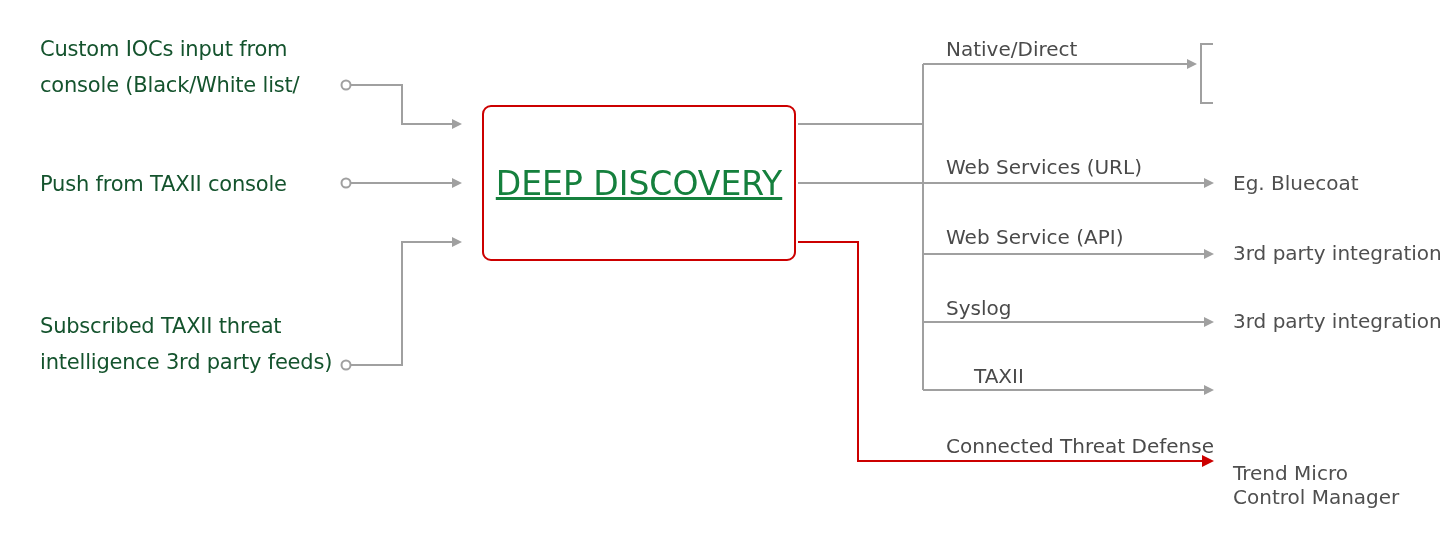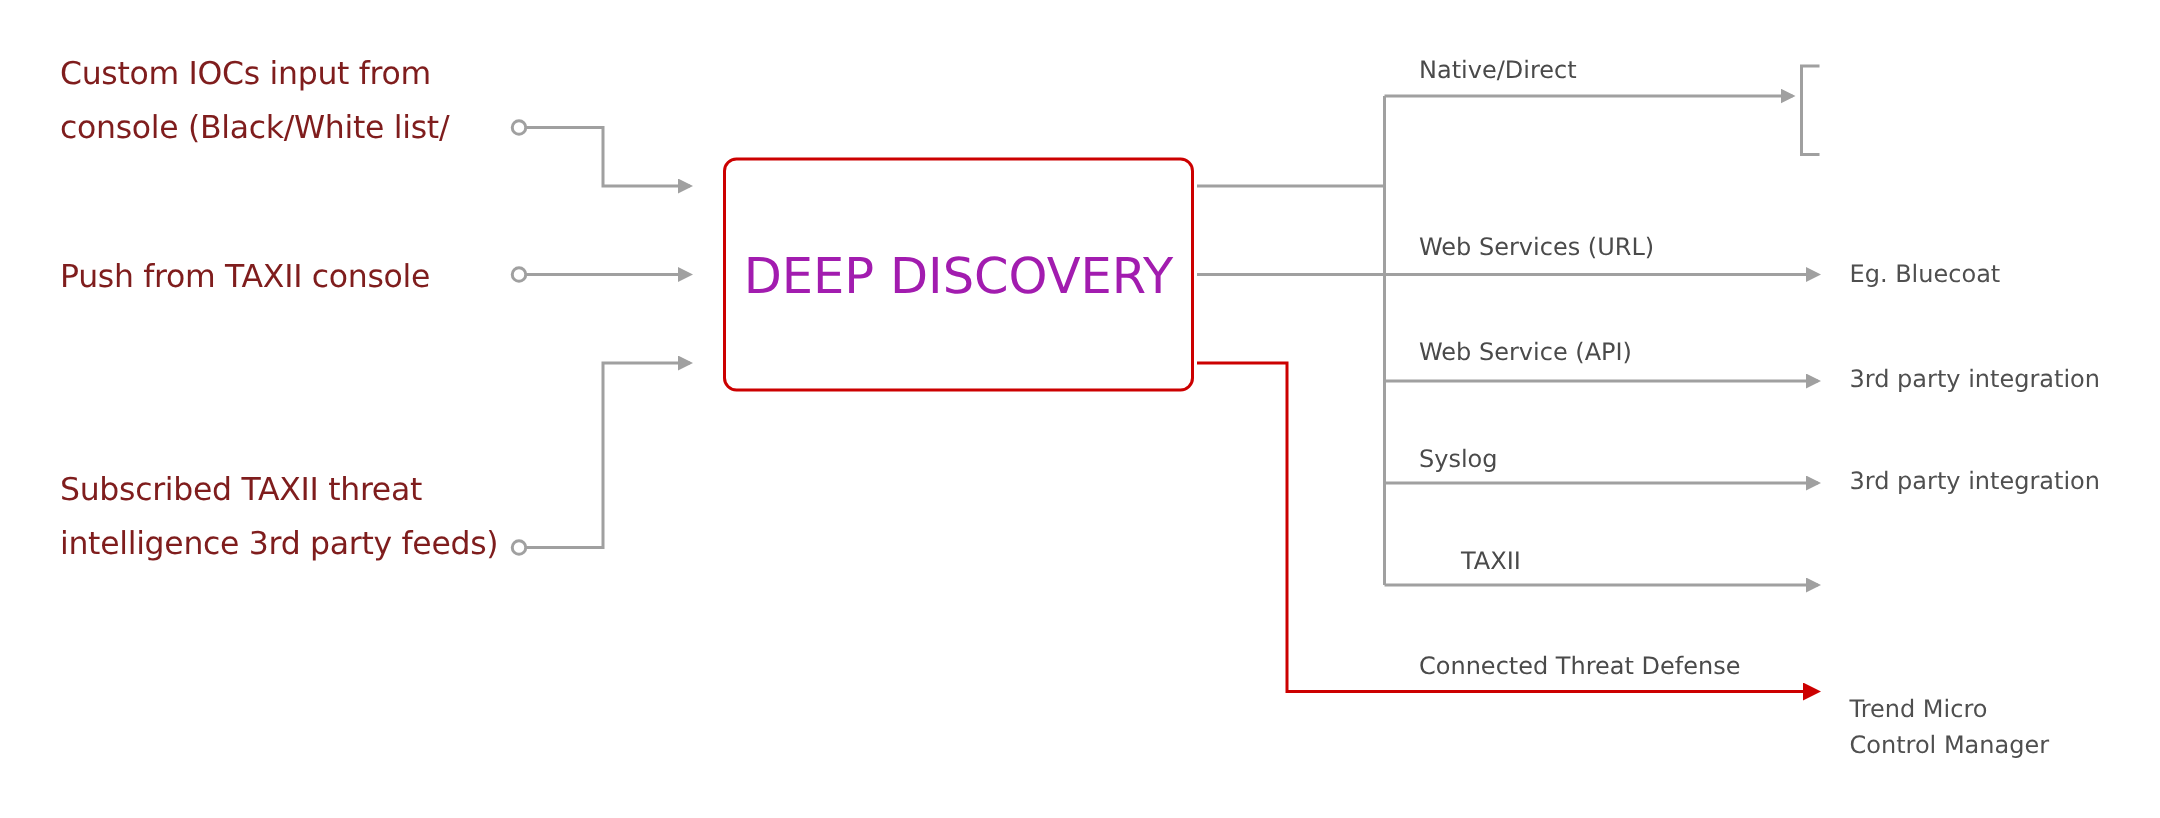--- a/index.html
+++ b/index.html
@@ -1,29 +1,29 @@
 <!DOCTYPE html>
 <html><head>
   <meta charset="utf-8">
   <style>
     html, body { margin: 0; padding: 0; background: #ffffff; }
     body { width: 1440px; height: 545px; position: relative; overflow: hidden;
            font-family: "DejaVu Sans", "Liberation Sans", sans-serif; color: #4a4a4a; }
     .stage { position: absolute; left: 0; top: 0; width: 1440px; height: 545px; }
     svg.wires { position: absolute; left: 0; top: 0; width: 1440px; height: 545px; }
     .txt { position: absolute; white-space: nowrap; }
-    .src { font-size: 21px; line-height: 36px; color: #7f1d1d; letter-spacing: -0.2px; }
+    .src { font-size: 21px; line-height: 36px; color: #14532d; letter-spacing: -0.2px; }
     .src span { display: block; }
-    .chan { font-size: 16px; color: #4a4a4a; }
-    .dest { font-size: 16px; line-height: 24px; color: #4f4f4f; }
+    .chan { font-size: 20px; color: #4a4a4a; }
+    .dest { font-size: 20px; line-height: 24px; color: #4f4f4f; }
     .dest span { display: block; }
     .core { position: absolute; left: 482px; top: 105px; width: 314px; height: 156px;
             border: 2px solid #cc0000; border-radius: 9px; box-sizing: border-box;
             display: flex; align-items: center; justify-content: center; background: #fff; }
-    .core-label { font-size: 33px; color: #a21caf; letter-spacing: 0px; }
+    .core-label { font-size: 33px; color: #15803d; letter-spacing: 0px; text-decoration: underline; }
   </style>
 </head>
 <body>
 
 <div class="stage">
 
   <svg class="wires" xmlns="http://www.w3.org/2000/svg">
     <defs>
       <marker id="arrGray" markerWidth="10" markerHeight="10" refX="8" refY="5" orient="auto" markerUnits="userSpaceOnUse">
         <path d="M0,0 L10,5 L0,10 z" fill="#a0a0a0"></path>

